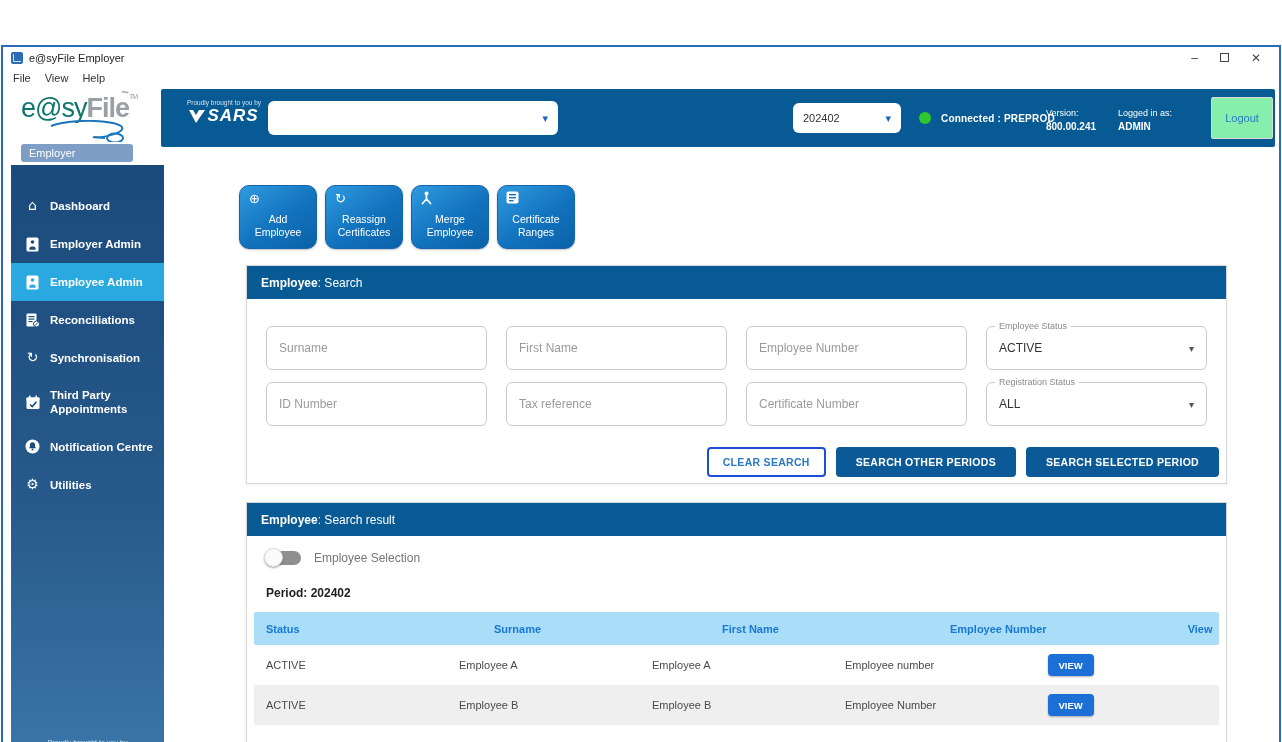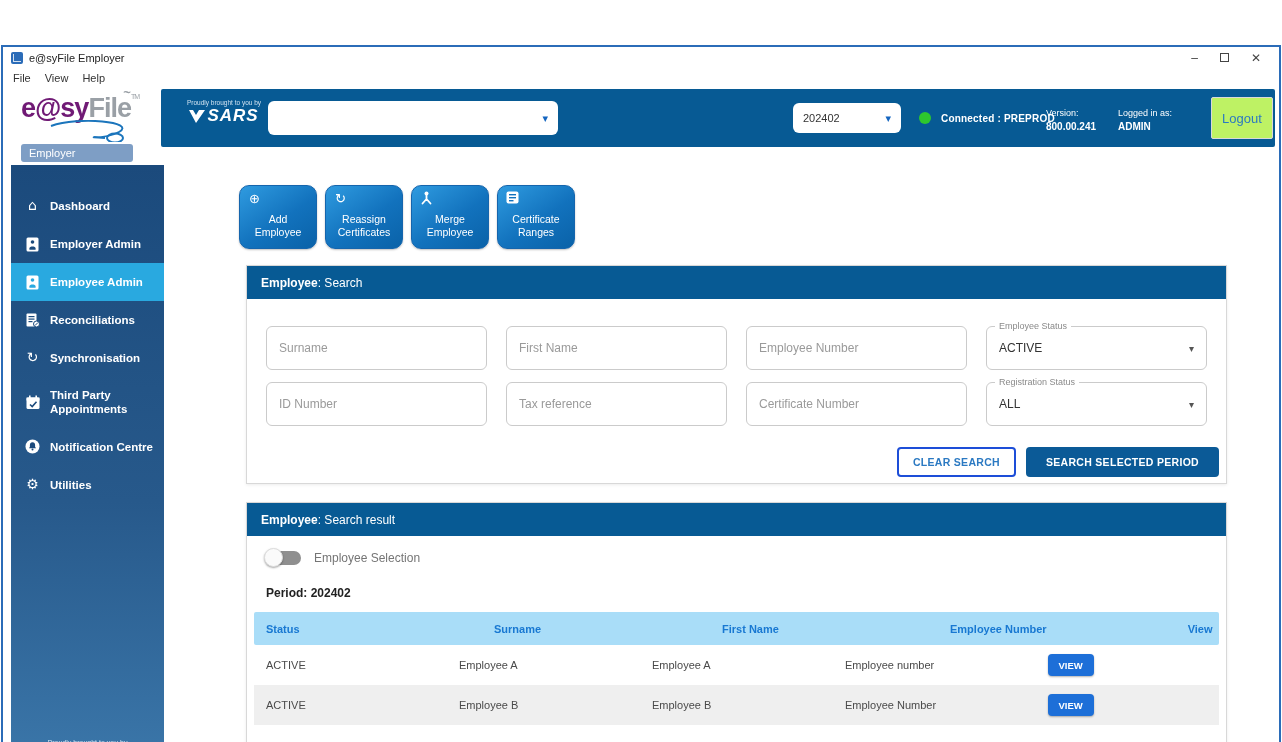--- a/index.html
+++ b/index.html
@@ -17,21 +17,21 @@
   .win-btn { font-size:12px; color:#444; line-height:1; cursor:default; }
   .max-box { width:9px; height:9px; border:1px solid #444; display:inline-block; }
 
   
   .menubar { position:absolute; left:0; top:22px; right:0; height:18px; display:flex; gap:14px; padding-left:10px; align-items:center; }
   .menu-item { font-size:11px; color:#333; }
 
   
   .logo-block { position:absolute; left:18px; top:46px; width:138px; }
   .logo-text { font-size:27px; letter-spacing:-1px; white-space:nowrap; }
-  .logo-easy { color:#701a75; font-weight:bold; }
+  .logo-easy { color:#0f766e; font-weight:normal; }
   .logo-file { color:#9aa0a6; font-weight:bold; position:relative; }
   .logo-tilde { position:absolute; right:1px; top:-8px; font-size:13px; color:#9aa0a6; }
   .logo-tm { font-size:7px; color:#9aa0a6; vertical-align:top; }
   .logo-squiggle { display:block; margin:-4px 0 2px 28px; }
   .logo-badge { display:block; width:112px; background:#7e9ec5; color:#fff; font-size:11px; padding:3px 0 3px 8px; border-radius:3px; }
 
   
   .band { position:absolute; left:158px; top:42px; width:1114px; height:58px; background:#075a94; border-radius:2px; color:#fff; }
   .sars-block { position:absolute; left:26px; top:10px; text-align:center; }
   .sars-tagline { font-size:6.5px; color:#cfe2f1; display:block; }
@@ -43,22 +43,22 @@
   .combo-period { left:632px; top:14px; width:108px; height:30px; }
   .status-dot { position:absolute; left:758px; top:60px; width:12px; height:12px; border-radius:50%; background:#2ec72e; transform:translateY(-50%); }
   .conn-text { position:absolute; left:780px; top:60px; transform:translateY(-50%); font-size:10px; font-weight:bold; letter-spacing:.2px; }
   .band .conn-text { top:29px; }
   .band .status-dot { top:29px; }
   .info-block { position:absolute; top:18px; font-size:9px; line-height:1.4; }
   .info-label { display:block; }
   .info-value { display:block; font-weight:bold; font-size:10px; }
   .info-version { left:885px; }
   .info-logged { left:957px; }
-  .logout-btn { position:absolute; left:1050px; top:8px; width:62px; height:42px; background:#bef264; border:1px solid #d9d9d9;
-                border-radius:2px; color:#2b79c2; font-size:13px; display:flex; align-items:center; justify-content:center; cursor:pointer; }
+  .logout-btn { position:absolute; left:1050px; top:8px; width:62px; height:42px; background:#86efac; border:1px solid #d9d9d9;
+                border-radius:2px; color:#2b79c2; font-size:11px; display:flex; align-items:center; justify-content:center; cursor:pointer; }
 
   
   .sidebar { position:absolute; left:8px; top:118px; width:153px; bottom:4px;
              background:linear-gradient(180deg,#1b4a7c 0%, #27598b 55%, #3c78ab 100%); color:#fff; }
   .side-items { padding-top:22px; display:flex; flex-direction:column; }
   .side-item { display:flex; align-items:center; gap:9px; padding:11px 8px 11px 13px; font-size:11.5px; font-weight:bold; cursor:pointer; line-height:1.25; }
   .side-item.active { background:#29a9e0; }
   .side-ico { width:17px; height:16px; flex:0 0 17px; display:flex; align-items:center; justify-content:center; font-family:"DejaVu Sans",sans-serif; font-weight:normal; font-size:14px; }
   .side-footer { position:absolute; left:0; right:0; bottom:12px; text-align:center; }
   .side-footer .sars-tagline { font-size:7px; }
@@ -315,20 +315,21 @@
         <input class="field" type="text" placeholder="Tax reference" style="">
         <input class="field" type="text" placeholder="Certificate Number" style="">
         <div class="mselect">
           <span class="mlabel">Registration Status</span>
           <span class="mvalue">ALL</span>
           <span class="mcaret">▾</span>
         </div>
       </div>
       <div class="search-btn-row">
         <button class="btn btn-outline">CLEAR SEARCH</button>
+        <button class="btn btn-primary">SEARCH OTHER PERIODS</button>
         <button class="btn btn-primary">SEARCH SELECTED PERIOD</button>
       </div>
     </div>
 
     <div class="panel panel-result">
       <div class="panel-header">
         <span class="ph-bold">Employee</span>
           <span> : Search result</span>
       </div>
       <div class="toggle-row">

